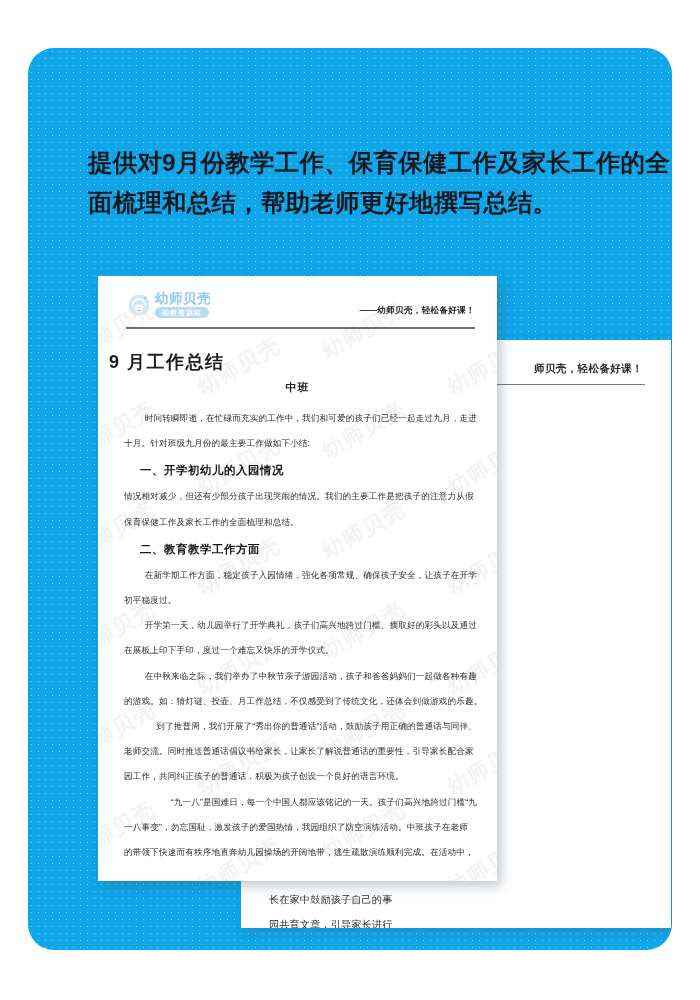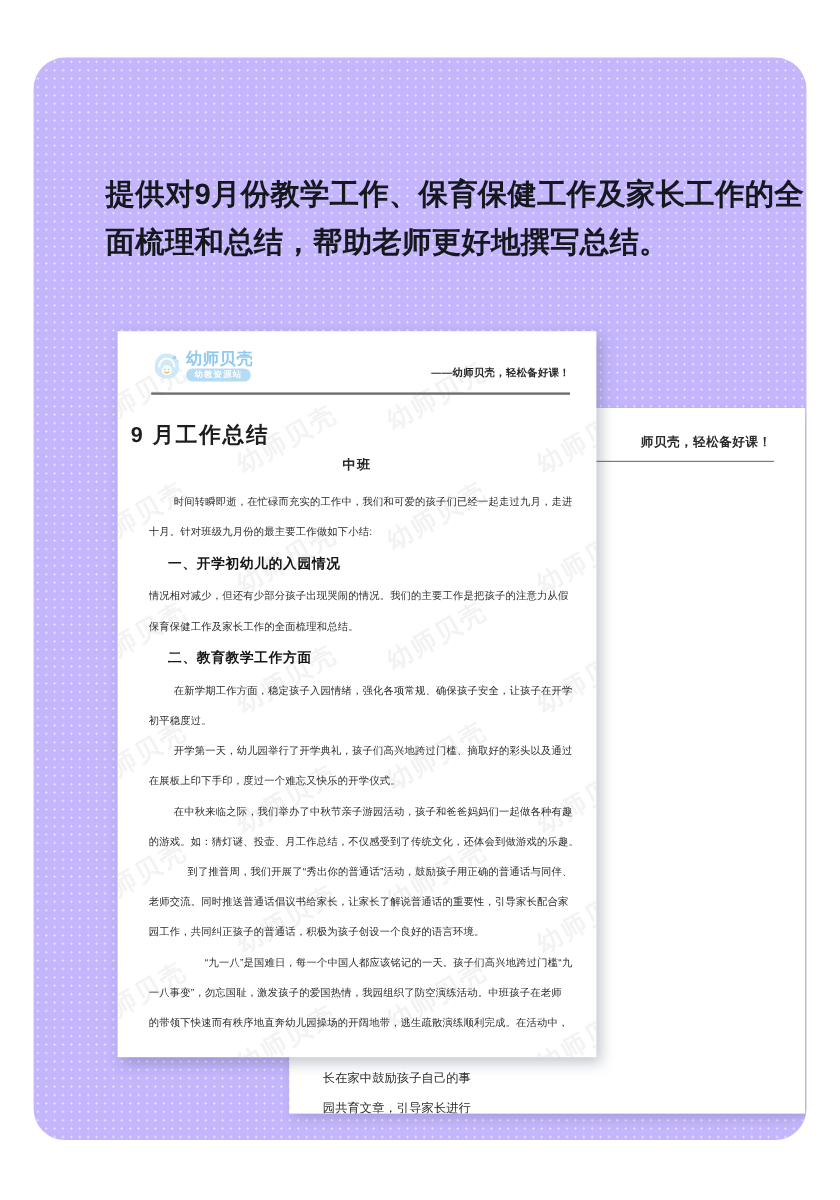--- a/index.html
+++ b/index.html
@@ -15,21 +15,21 @@
     position: relative;
   }
 
   
   .promo-card {
     position: absolute;
     left: 28px;
     top: 48px;
     width: 644px;
     height: 902px;
-    background: #c4b5fd;
+    background: #0ea5e9;
     border-radius: 26px;
     overflow: hidden;
   }
   .promo-card::after {
     
     content: "";
     position: absolute;
     inset: 0;
     background-image: radial-gradient(rgba(255,255,255,0.55) 0.8px, transparent 0.9px);
     background-size: 7px 7px;

